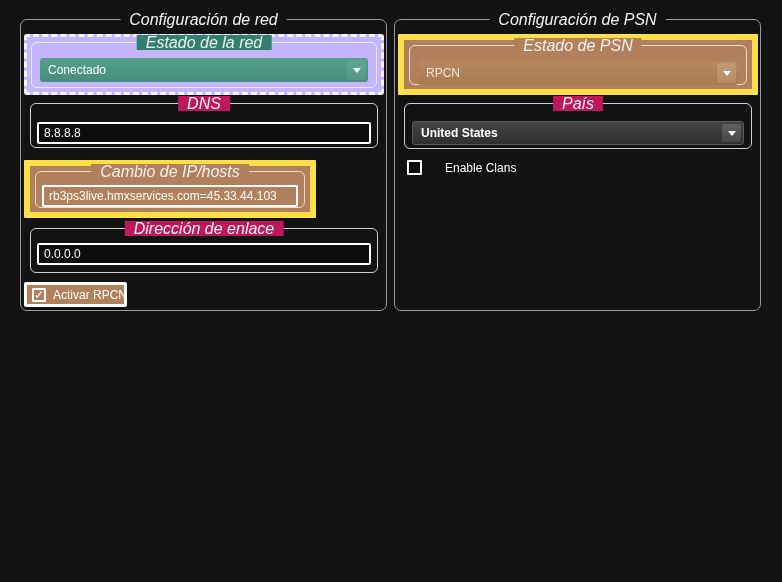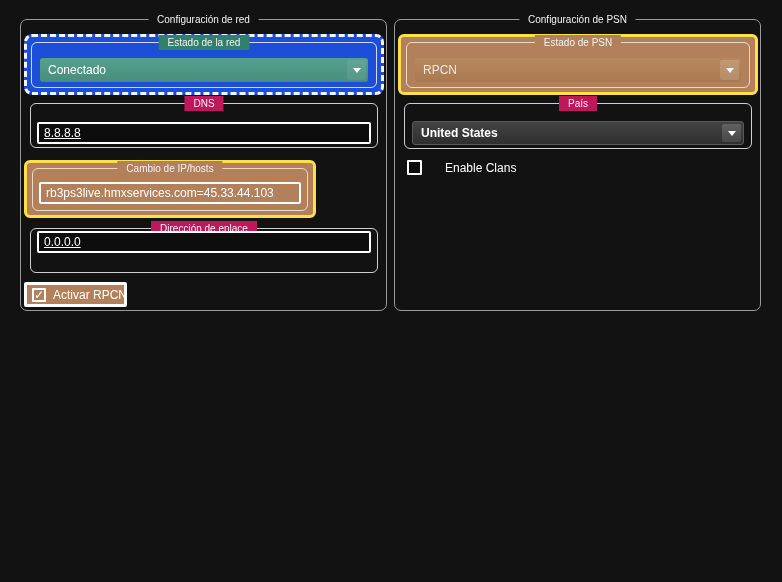--- a/index.html
+++ b/index.html
@@ -15,57 +15,58 @@
   .groupbox {
     position:absolute;
     border:1px solid #9a9a9a;
     border-radius:7px;
   }
   .gb-title {
     position:absolute;
     top:-8px; left:50%;
     transform:translateX(-50%);
     padding:0 9px;
-    font-size:10px;
+    font-size:16px;
     line-height:15px;
     color:#f2f2f2;
     white-space:nowrap;
     background:#121212;
+    font-style:italic;
   }
   .gb-left  { left:20px;  top:19px; width:367px; height:292px; }
   .gb-right { left:394px; top:19px; width:367px; height:292px; }
 
   
   .subgroup {
     position:absolute;
     border:1px solid #cfcfcf;
     border-radius:6px;
   }
   .subgroup .gb-title { background:#be185d; }
 
   
   .sel-teal {
     position:absolute;
     left:3px; top:14px; width:360px; height:61px;
     border:3px dashed #f5f5f5;
-    background:#1d4ed8;
-    border-radius:8px;
+    background:#c4b5fd;
+    border-radius:3px;
   }
   .sel-teal .inner {
     position:absolute; left:4px; right:4px; top:5px; bottom:4px;
     border:1px solid rgba(240,248,245,.85);
     border-radius:6px;
   }
   .sel-teal .gb-title { background:#31806e; }
 
   .sel-brown {
     position:absolute;
-    border:3px solid #fde047;
+    border:6px solid #fde047;
     background:#b2805a;
-    border-radius:6px;
+    border-radius:1px;
   }
   .sel-brown .inner {
     position:absolute; left:5px; right:5px; top:5px; bottom:4px;
     border:1px solid rgba(252,240,228,.8);
     border-radius:6px;
   }
   .sel-brown .gb-title { background:#b2805a; }
 
   
   .combo {
@@ -116,21 +117,21 @@
     border:2px solid #ffffff;
     border-radius:2px;
     background:transparent;
     color:#ffffff;
     font-size:12px;
     font-family:"Liberation Sans", sans-serif;
     padding:0 5px;
     width:calc(100% - 12px);
     outline:none;
   }
-  .input-dark { background:#0d0d0d;text-decoration:underline; }
+  .input-dark { background:#0d0d0d; }
 
   
   .checkrow { position:absolute; display:flex; align-items:center; }
   .checkbox {
     width:15px; height:15px;
     border:2px solid #ffffff;
     border-radius:1px;
     display:flex; align-items:center; justify-content:center;
     font-size:12px; line-height:1;
     color:#ffffff;
@@ -175,21 +176,21 @@
 
   <div class="sel-brown" style="left:3px; top:140px; width:292px; height:58px;">
     <div class="inner">
       <span class="gb-title">Cambio de IP/hosts</span>
       <input class="textinput" style="top: 13px;" value="rb3ps3live.hmxservices.com=45.33.44.103">
     </div>
   </div>
 
   <div class="subgroup" style="left:9px; top:208px; width:348px; height:45px;">
     <span class="gb-title">Dirección de enlace</span>
-    <input class="textinput input-dark" style="top: 2px;" value="0.0.0.0">
+    <input class="textinput input-dark" style="top: 14px;" value="0.0.0.0">
   </div>
 
   <div class="upnp-box">
     <span class="checkbox">
       <span>✓</span>
     </span>
     <span class="checklabel">Activar RPCN</span>
   </div>
 </div>
 

